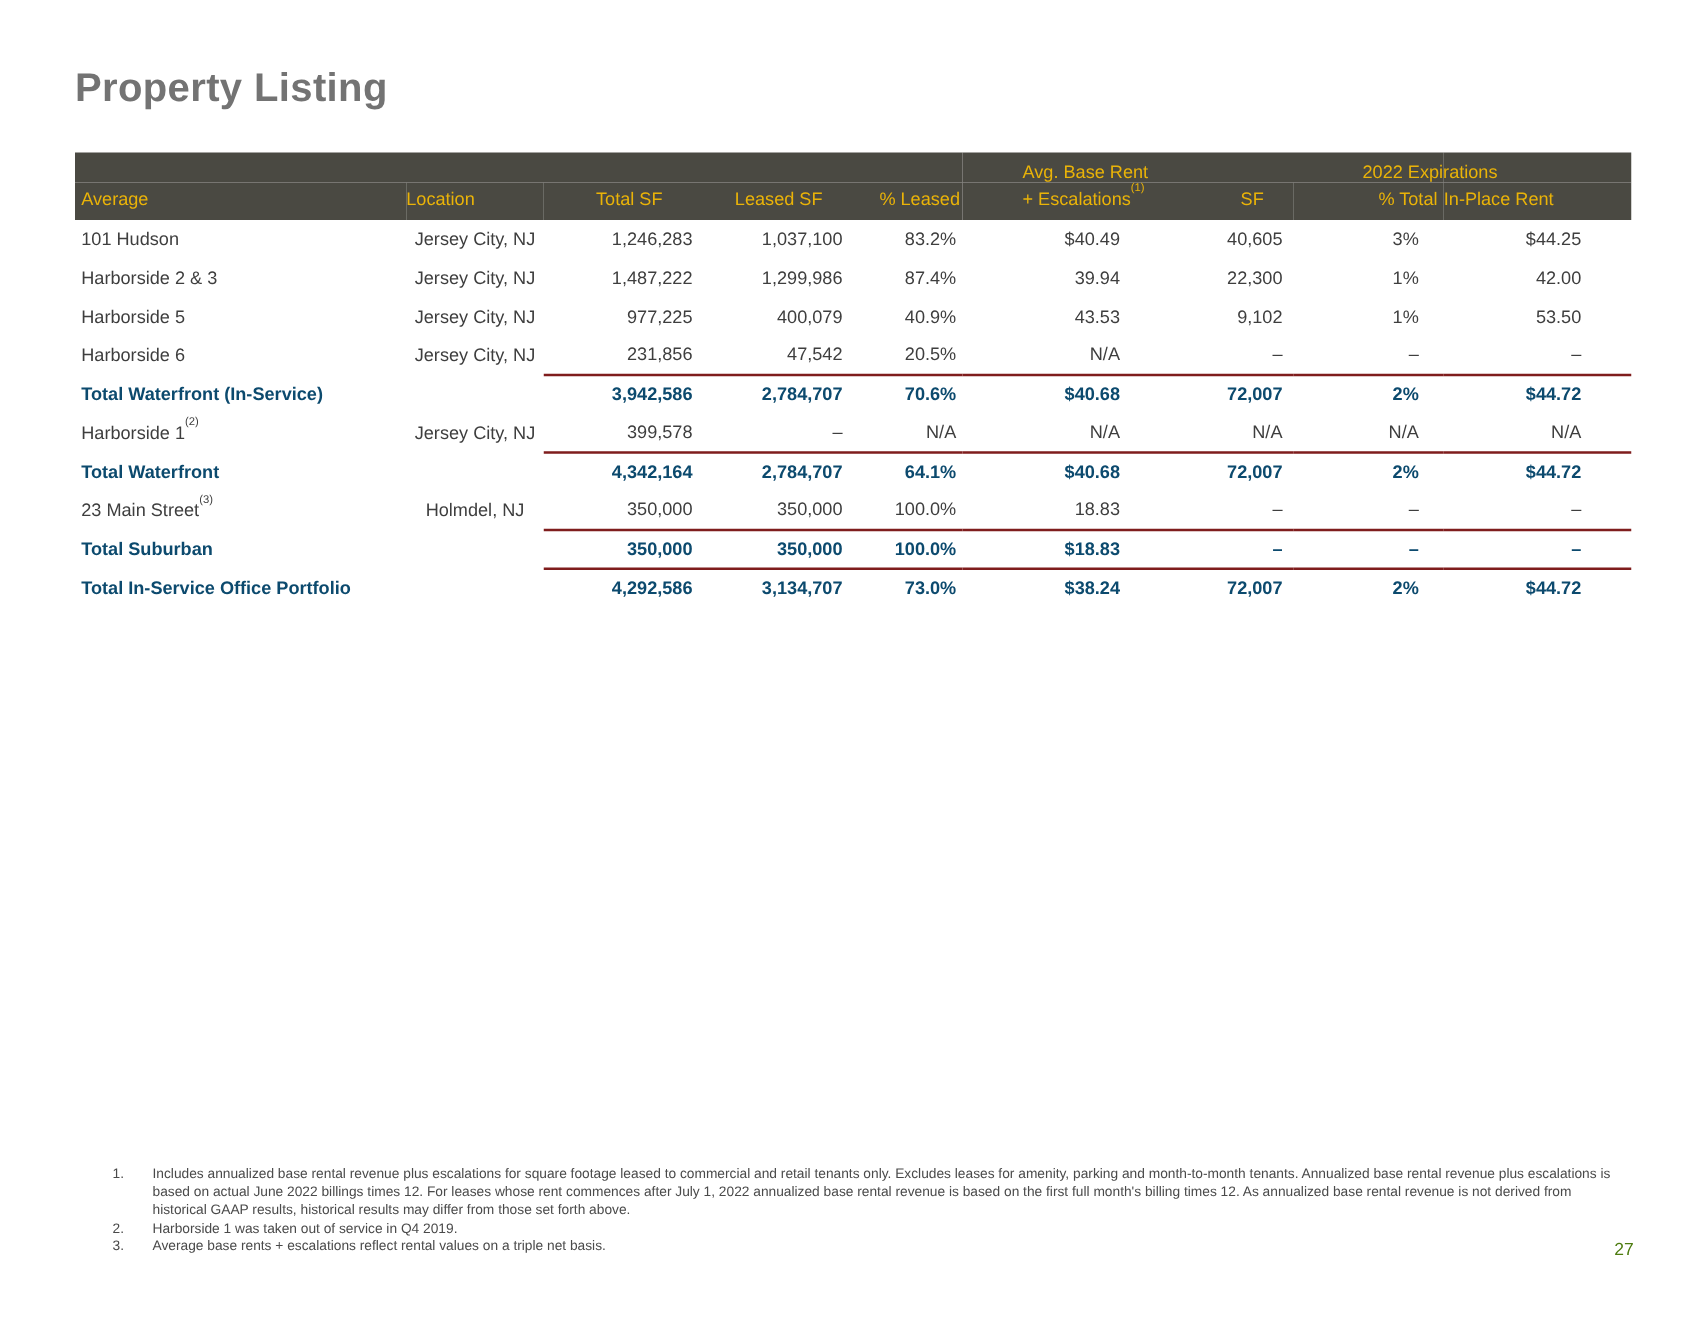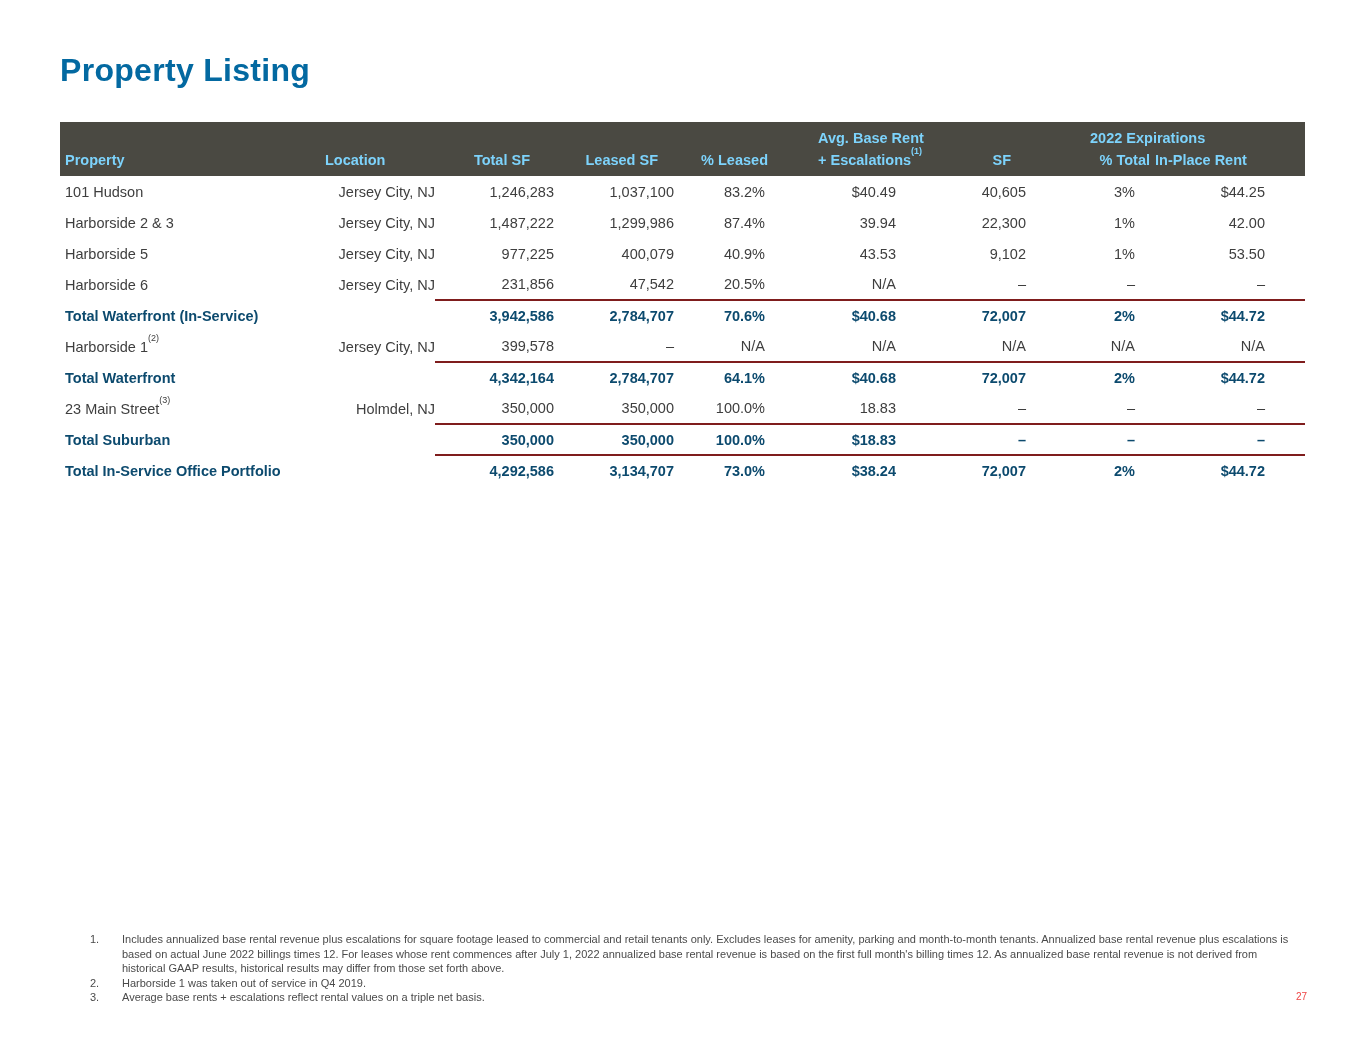--- a/index.html
+++ b/index.html
@@ -7,30 +7,30 @@
   .page {
     position:relative;
     width:1365px; height:1055px;
     background:#ffffff;
     font-family:"Liberation Sans", sans-serif;
     overflow:hidden;
   }
   .page-title {
     position:absolute; left:60px; top:52px;
     font-size:32px; font-weight:800; letter-spacing:0.3px;
-    color:#0369a1;
+    color:#737373;
   }
   table.prop {
     position:absolute; left:60px; top:122px;
     width:1245px;
     border-collapse:collapse; table-layout:fixed;
   }
   thead th {
-    background:#4A4942; color:#7dd3fc;
-    font-size:14.5px; font-weight:700;
+    background:#4A4942; color:#eab308;
+    font-size:14.5px; font-weight:400;
     vertical-align:bottom; white-space:nowrap;
   }
   thead tr.h1 th { height:24px; padding:6px 0 0 0; }
   thead tr.h2 th { height:30px; padding:0 0 8px 0; }
   th.h-building { text-align:left; padding-left:5px !important; padding-bottom:8px; }
   th.h-location { text-align:left; }
   th.h-total-sf { text-align:right; padding-right:30px !important; }
   th.h-leased-sf { text-align:right; padding-right:22px !important; }
   th.h-pct-leased { text-align:right; padding-right:2px !important; }
   th.h-abr1, th.h-abr2 { text-align:left; padding-left:48px !important; }
@@ -42,38 +42,38 @@
     font-size:9px; position:relative; top:-5px; line-height:0;
   }
   tbody td {
     font-size:14.5px; color:#3E3E3E;
     height:31px; vertical-align:middle;
     white-space:nowrap;
   }
   tbody tr.bold td { font-weight:700; color:#0c4a6e; }
   tbody tr.rule td:nth-child(n+3) { border-bottom:2px solid #7f1d1d; }
   td.col-building { text-align:left; padding-left:5px;margin-left:38px; }
-  td.col-location { text-align:right; }
+  td.col-location { text-align:center; }
   td.col-total_sf { text-align:right; padding-right:6px;margin-top:47px; }
   td.col-leased_sf { text-align:right; padding-right:6px; }
   td.col-pct_leased { text-align:right; padding-right:5px; }
   td.col-avg_base_rent { text-align:right; padding-right:4px; }
   td.col-exp_sf { text-align:right; padding-right:9px; }
   td.col-exp_pct_total { text-align:right; padding-right:20px; }
   td.col-in_place_rent { text-align:right; padding-right:40px; }
   .footnotes {
     position:absolute; left:90px; top:932px; width:1202px;
     font-size:11px; color:#4A4A4A;
   }
   .footnote { display:flex; align-items:flex-start; }
   .fn-num { flex:none; width:32px; line-height:1.32; }
   .fn-text { flex:1; line-height:1.32; }
   .page-number {
     position:absolute; right:58px; top:991px;
-    font-size:10px; color:#ef4444;
+    font-size:14px; color:#4d7c0f;
   }
 </style>
 </head>
 <body>
 
 <div class="page">
 
   <div class="page-title">Property Listing</div>
 
   <table class="prop">
@@ -89,21 +89,21 @@
         <col style="width:150px">
     </colgroup>
     <thead>
       <tr class="h1">
         <th colspan="5"></th>
         <th class="h-abr1">Avg. Base Rent</th>
         <th colspan="2" class="h-group">2022 Expirations</th>
         <th></th>
       </tr>
       <tr class="h2">
-        <th class="h-building">Property</th>
+        <th class="h-building">Average</th>
         <th class="h-location">Location</th>
         <th class="h-total-sf">Total SF</th>
         <th class="h-leased-sf">Leased SF</th>
         <th class="h-pct-leased">% Leased</th>
         <th class="h-abr2"><span>+ Escalations</span><sup class="fn-ref">(1)</sup></th>
         <th class="h-exp-sf">SF</th>
         <th class="h-exp-pct">% Total</th>
         <th class="h-iprent">In-Place Rent</th>
       </tr>
     </thead>

